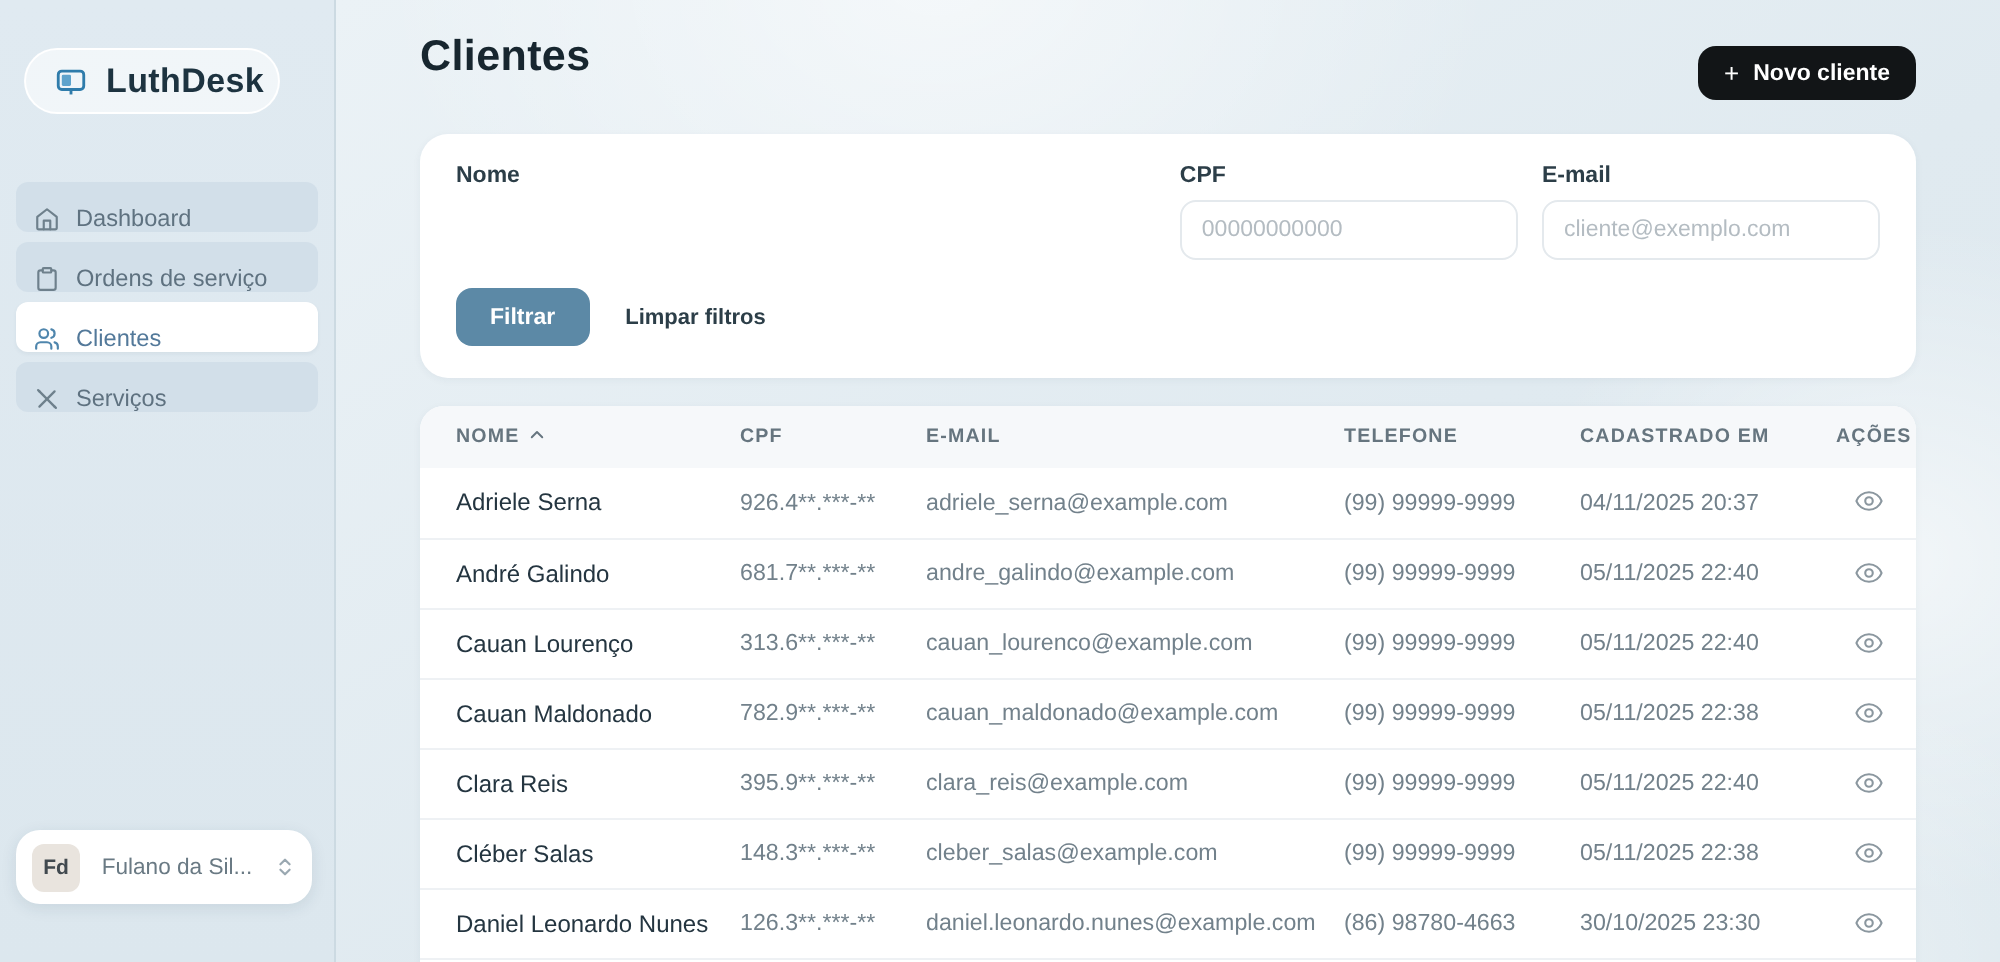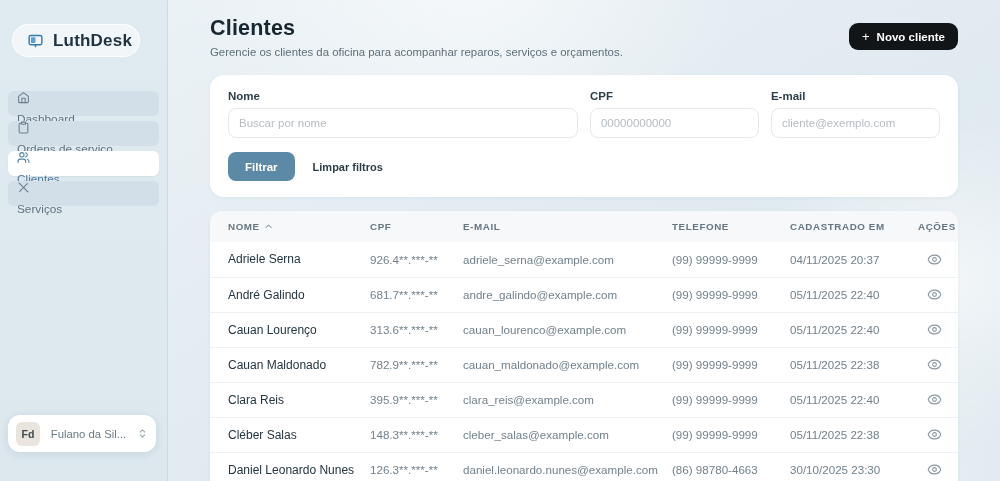--- a/index.html
+++ b/index.html
@@ -21,22 +21,22 @@
   .logo-pill {
     margin:12px 4px 0 4px; height:33px; width:128px;
     display:flex; align-items:center; gap:9px;
     background:rgba(255,255,255,0.55);
     border:1.5px solid rgba(255,255,255,0.95);
     border-radius:999px; padding:0 14px; cursor:pointer;
   }
   .logo-text { font-size:17px; font-weight:bold; color:#1d3340; letter-spacing:0.2px; }
   .nav { margin-top:34px; display:flex; flex-direction:column; gap:5px; }
   .nav-item {
-    height:25px; border-radius:6px; display:flex; align-items:flex-start; gap:8px;
-    padding:0 9px; background:#d2dfe9; color:#5f7280; font-size:11.8px; cursor:pointer;flex-direction:column;
+    height:25px; border-radius:6px; display:flex; align-items:flex-end; gap:8px;
+    padding:0 9px; background:#d2dfe9; color:#5f7280; font-size:11.8px; cursor:pointer;
   }
   .nav-item .nav-icon { display:flex; align-items:center; color:#6e808c; }
   .nav-item.active { background:#ffffff; color:#53799a; box-shadow:0 1px 2px rgba(30,60,80,0.06); }
   .nav-item.active .nav-icon { color:#4f86ad; }
   .user-chip {
     position:absolute; left:8px; bottom:29px; width:148px; height:37px;
     background:#ffffff; border-radius:12px; display:flex; align-items:center;
     gap:8px; padding:0 8px; box-shadow:0 2px 8px rgba(30,60,80,0.10); cursor:pointer;
   }
   .avatar {
@@ -186,33 +186,31 @@
 
 <main class="main">
   <div class="blob blob-1"></div>
   <div class="blob blob-2"></div>
   <div class="blob blob-3"></div>
 
   <div class="content">
     <div class="header-row">
       <div>
         <h1 class="page-title">Clientes</h1>
-        <p class="page-subtitle">Gerencie os clientes da oficina para acompanhar reparos, serviços e orçamentos.</p>
       </div>
       <button class="btn-new">
         <span class="plus">+</span>
         <span>Novo cliente</span>
       </button>
     </div>
 
     <section class="filter-card">
       <div class="filter-grid">
         <div class="field">
           <label>Nome</label>
-          <input type="text" placeholder="Buscar por nome" style="">
         </div>
         <div class="field">
           <label>CPF</label>
           <input type="text" placeholder="00000000000" style="">
         </div>
         <div class="field">
           <label>E-mail</label>
           <input type="text" placeholder="cliente@exemplo.com" style="">
         </div>
       </div>

